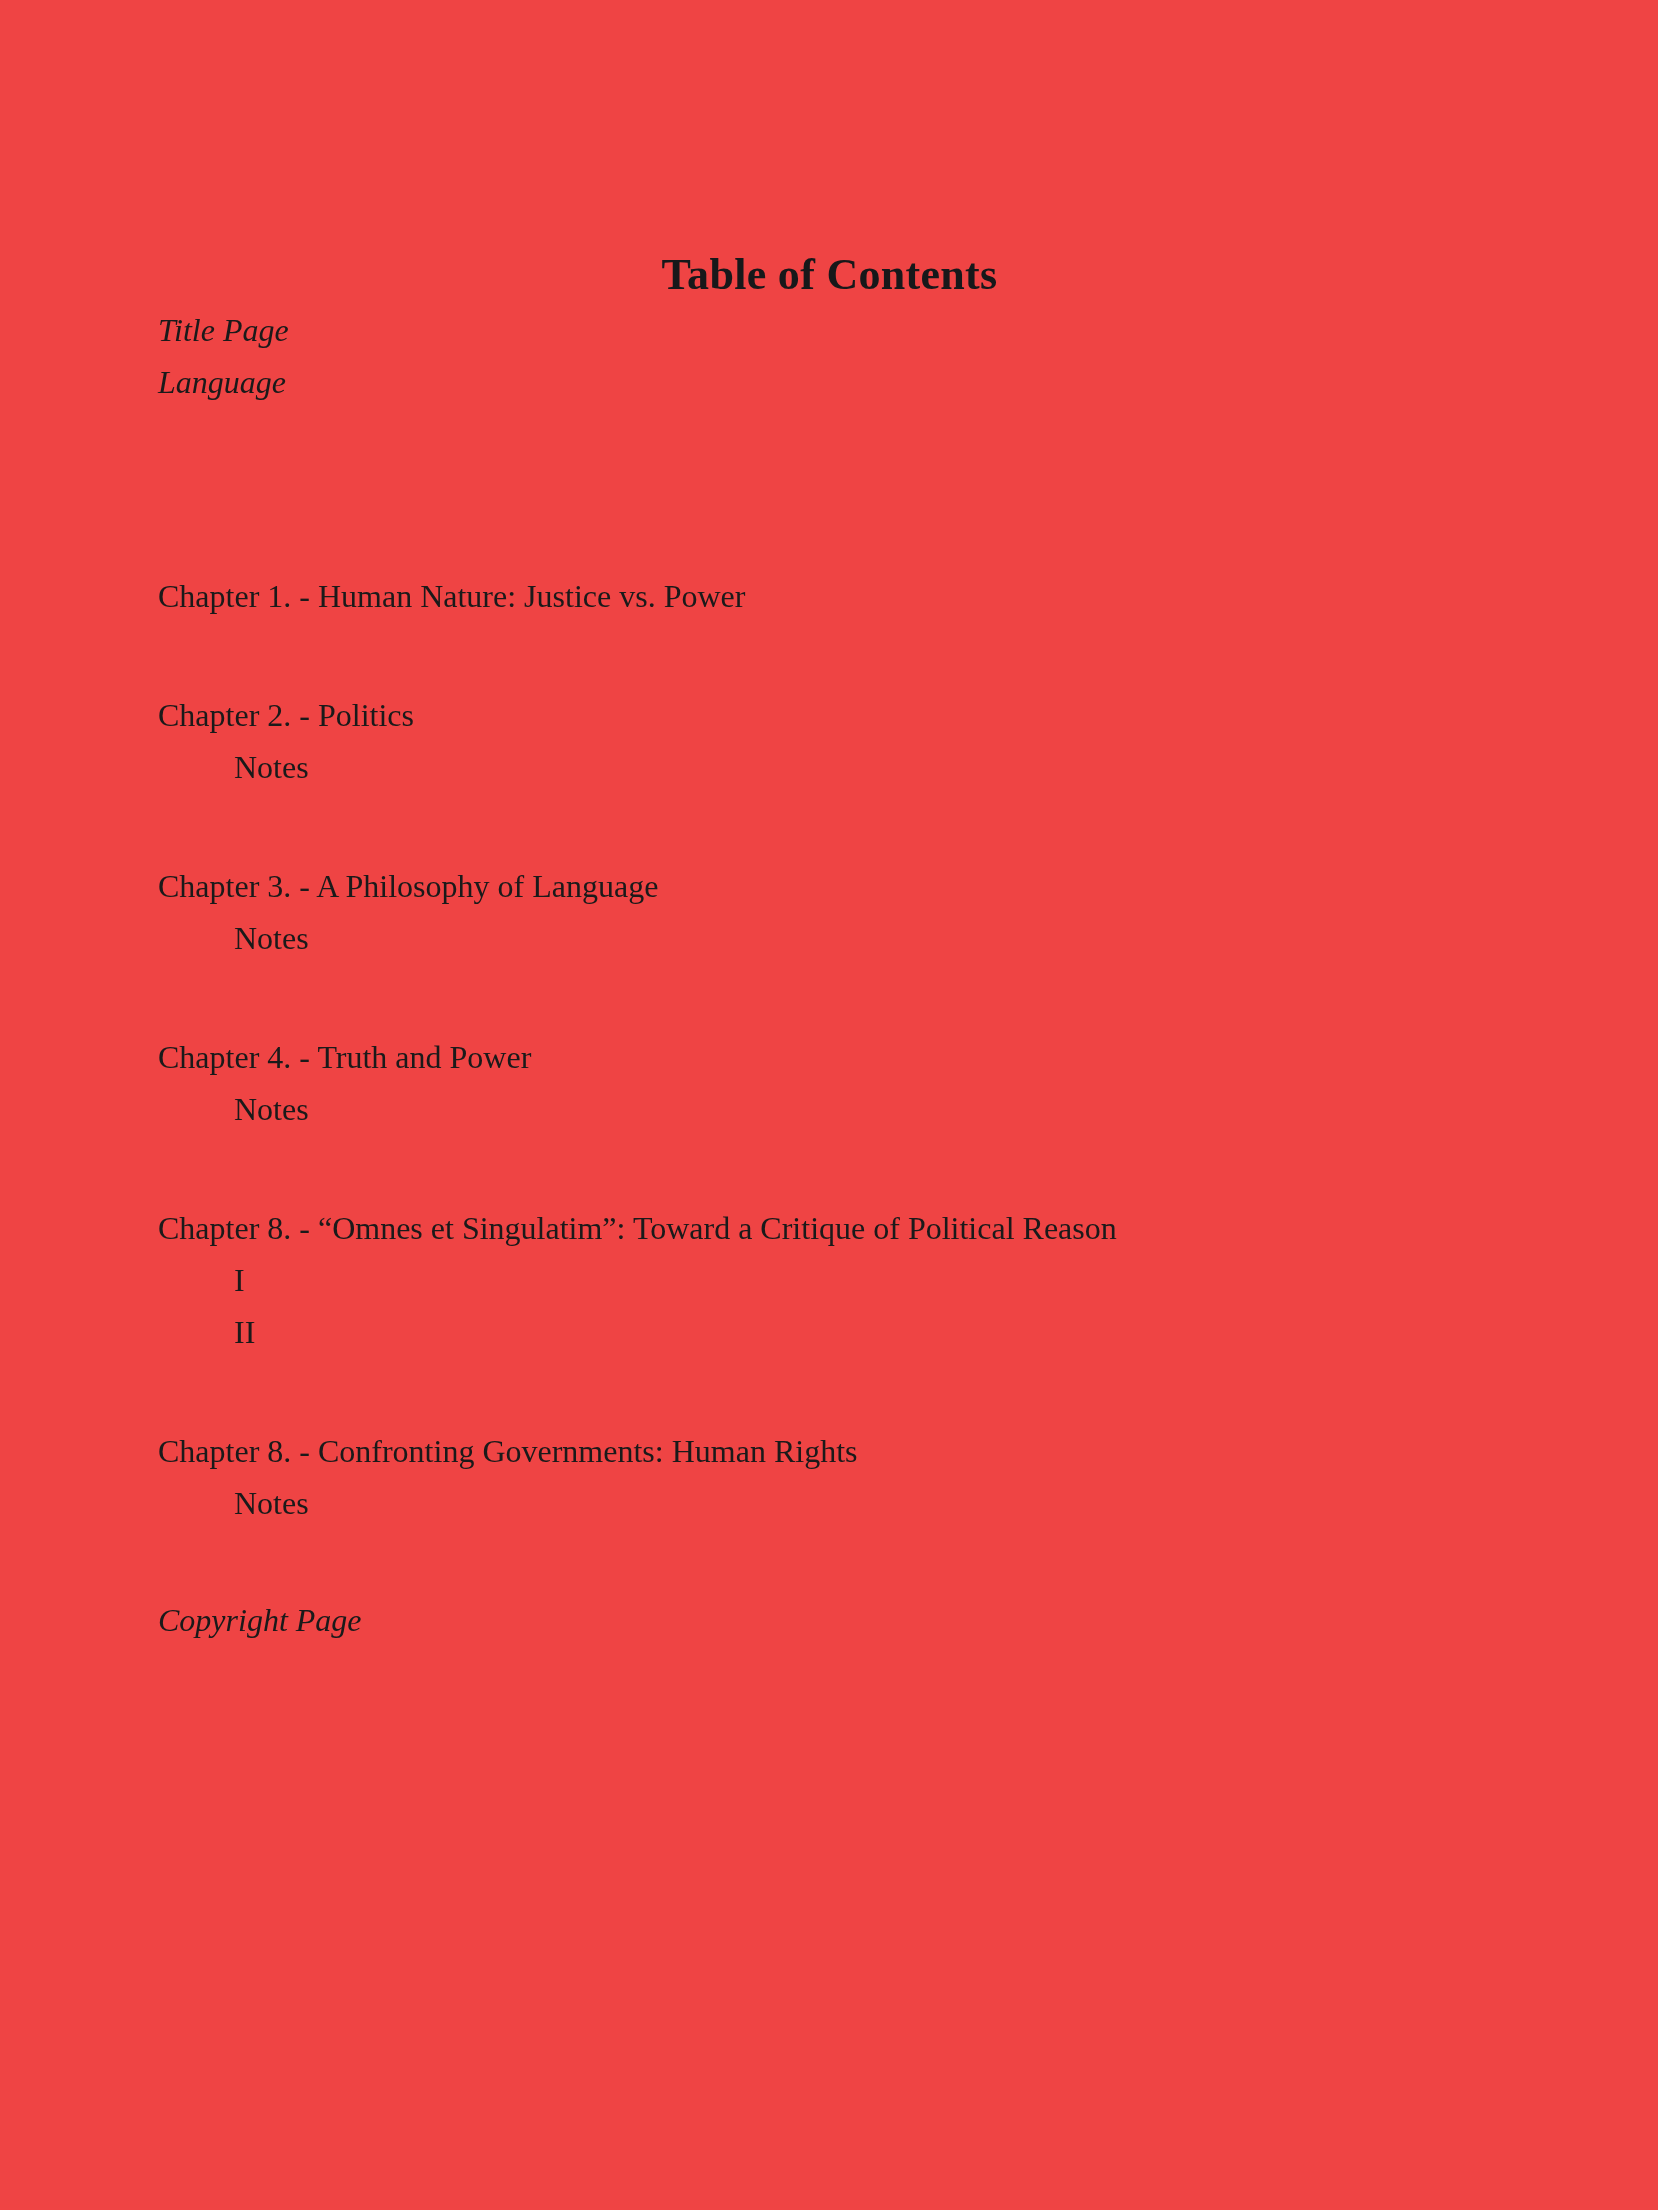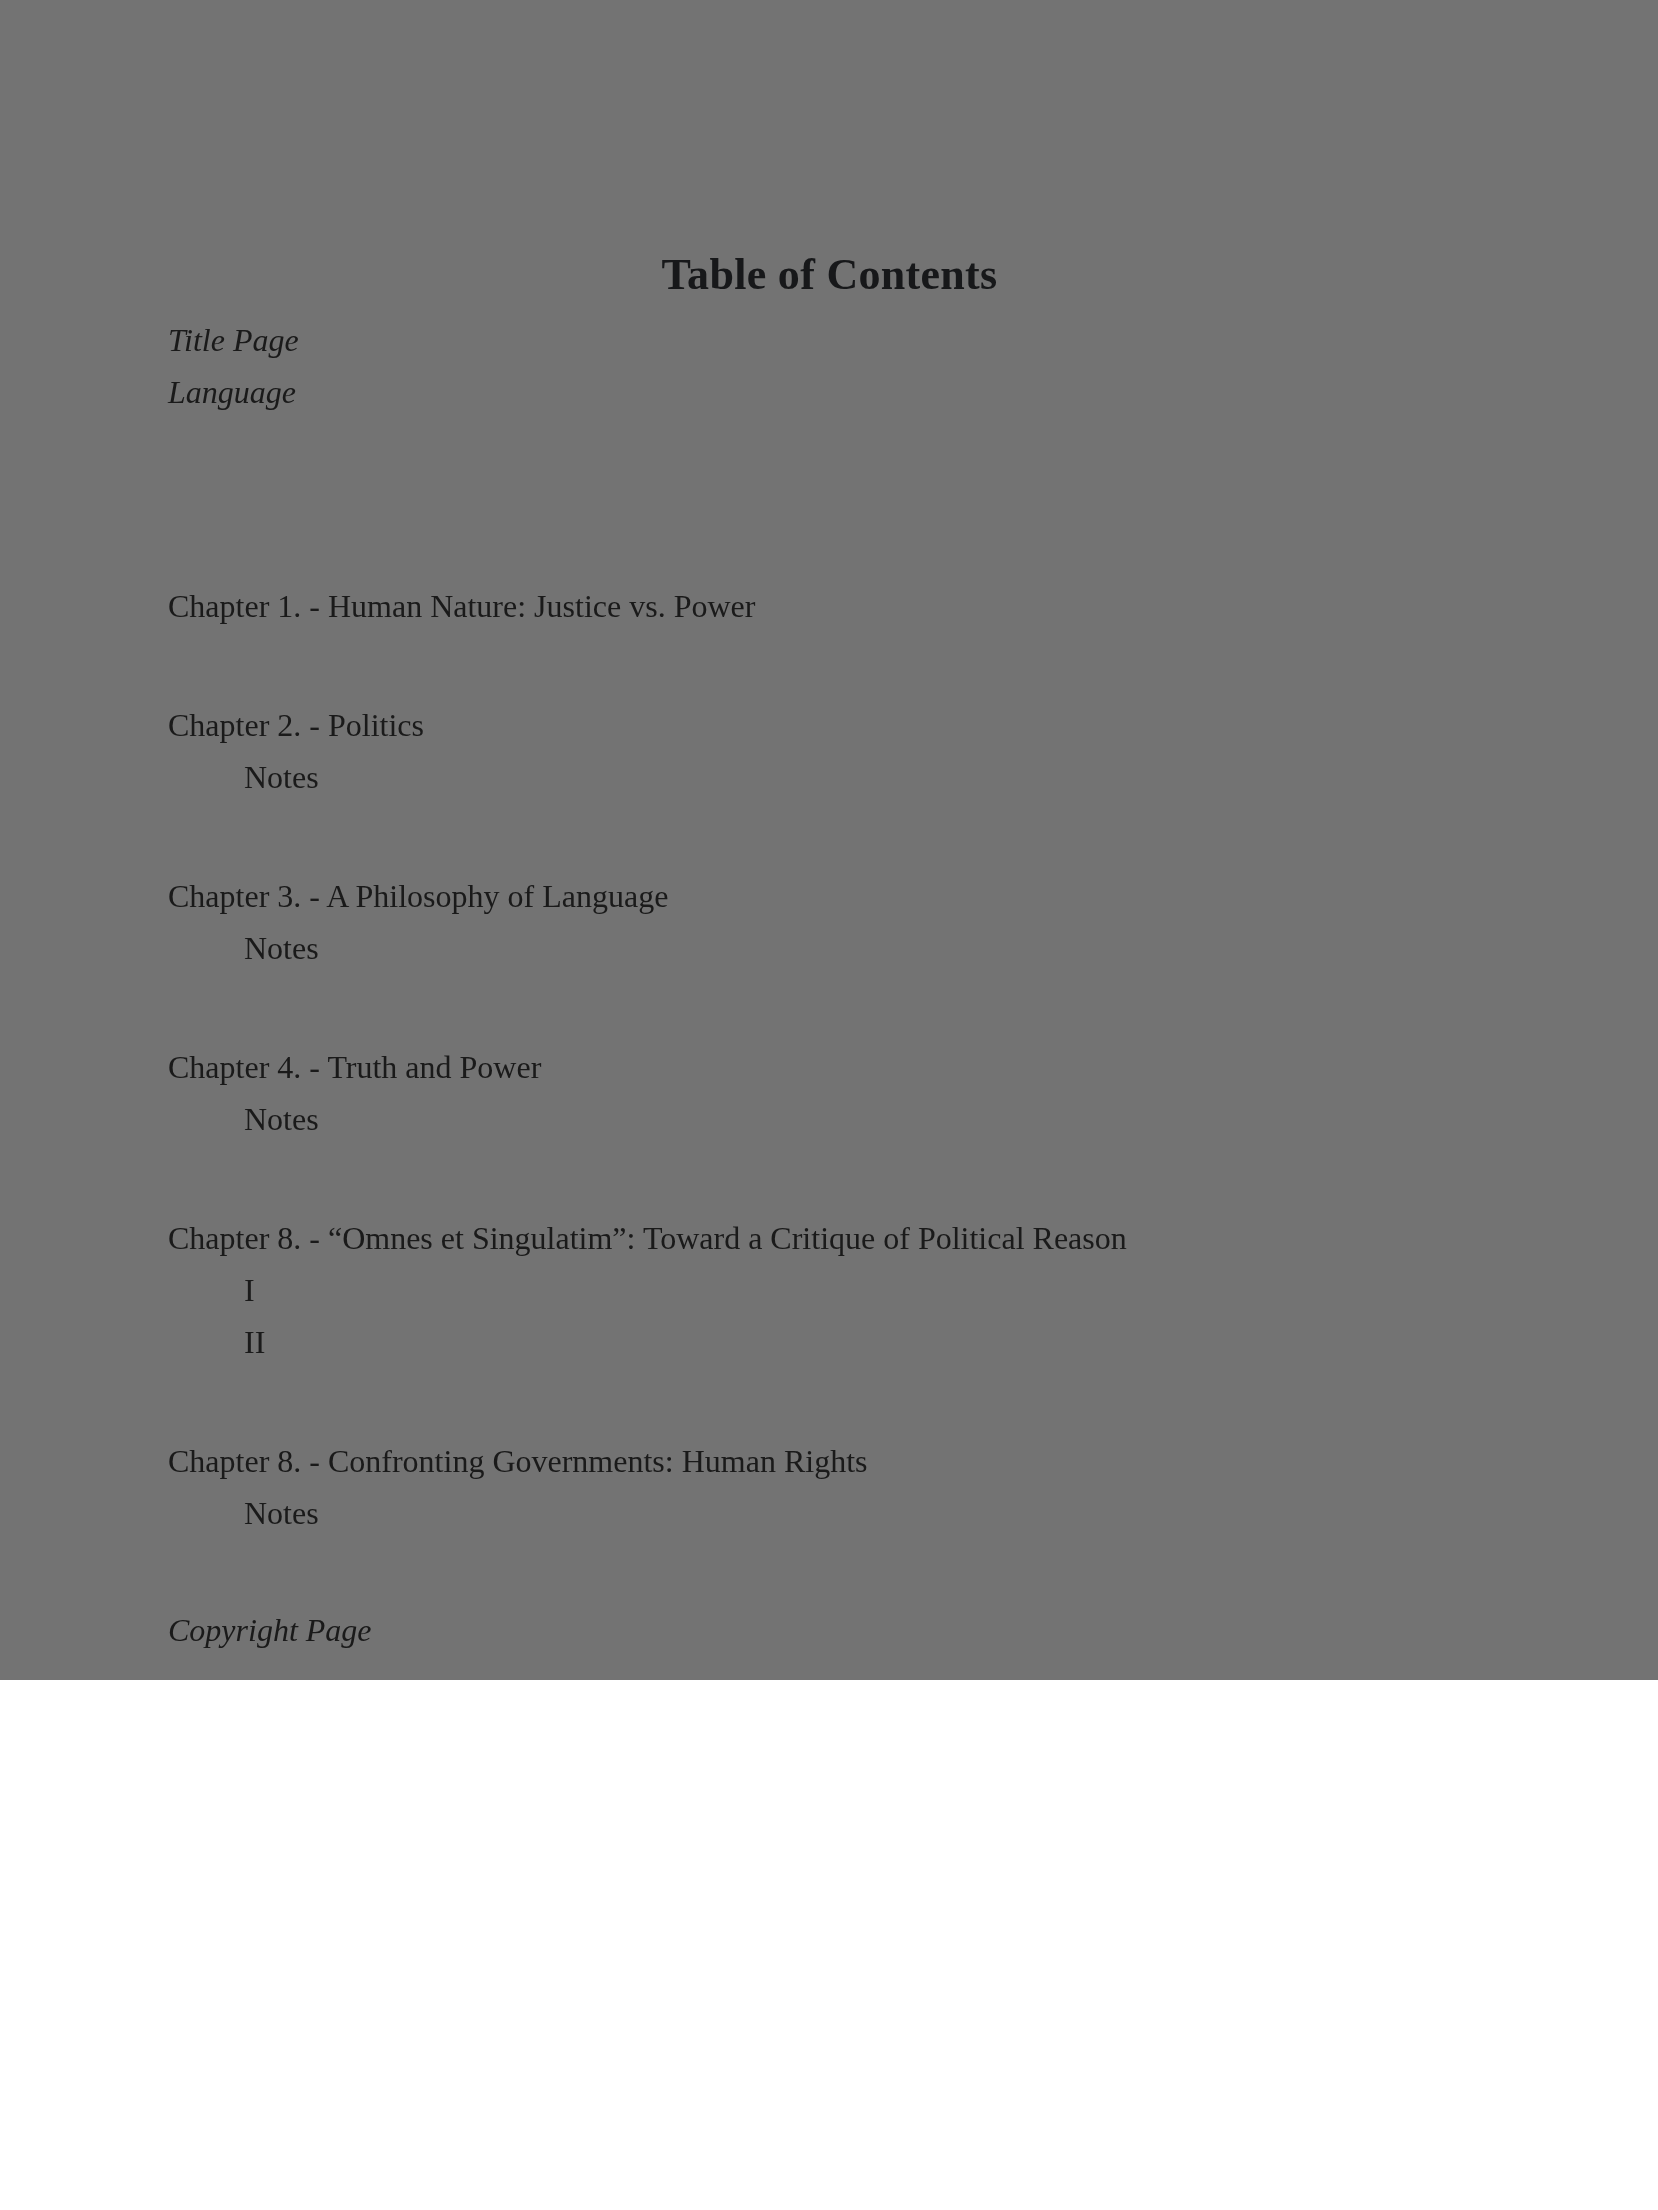--- a/index.html
+++ b/index.html
@@ -9,42 +9,42 @@
     background: #ffffff;
   }
   body {
     font-family: "Liberation Serif", "DejaVu Serif", serif;
     color: #1a1a1a;
     -webkit-font-smoothing: antialiased;
   }
   .page {
     position: relative;
     width: 1659px;
-    height: 1680px;
-    background: #737373;
+    height: 2210px;
+    background: #ef4444;
     box-sizing: border-box;
     overflow: hidden;
   }
   .content {
     position: absolute;
     left: 154px;
     top: 0;
     width: 1351px;
   }
   .toc-title {
     text-align: center;
     font-size: 44px;
     font-weight: bold;
     letter-spacing: 0.3px;
     margin: 0;
     padding-top: 249px;
     color: #17181a;
   }
   .toc-list {
-    margin: 14px;
+    margin: 4px;
     padding: 0;
     list-style: none;
   }
   .toc-block {
     margin: 0;
     padding: 0;
   }
   .toc-entry {
     font-size: 32px;
     line-height: 52px;

